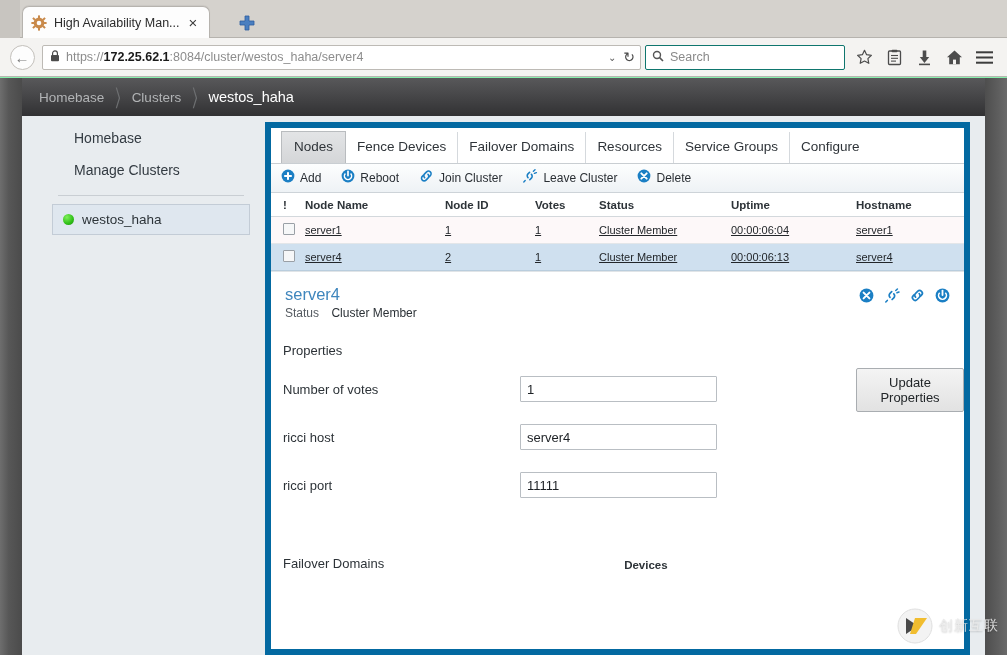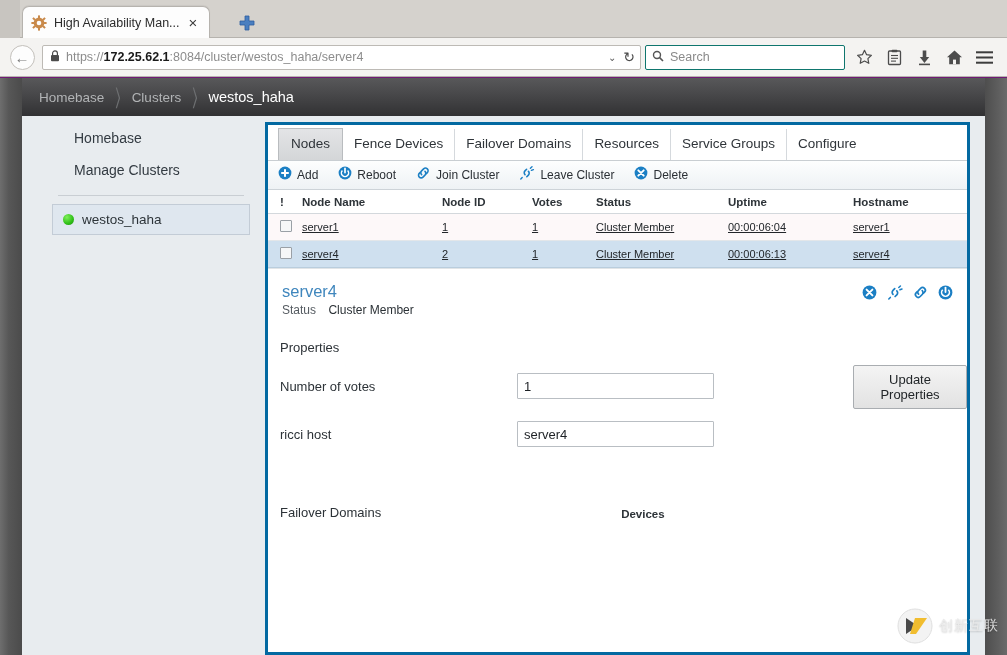--- a/index.html
+++ b/index.html
@@ -4,21 +4,21 @@
 <style>
   * { box-sizing: border-box; margin: 0; padding: 0; }
   html, body {
     width: 1007px; height: 655px;
     font-family: "Liberation Sans", sans-serif;
     background: #ffffff;
     overflow: hidden;
   }
 
   
-  .browser { width: 1007px; height: 655px; position: relative; background: #701a75; }
+  .browser { width: 1007px; height: 655px; position: relative; background: #86efac; }
 
   .tabstrip {
     height: 38px; background: #d5d2cd;
     position: relative;
     border-bottom: 1px solid #b6b3ae;
   }
   .tabstrip-edge {
     position: absolute; left: 0; top: 0; width: 20px; height: 38px;
     background: #c8c5c0;
   }
@@ -153,21 +153,21 @@
     background: radial-gradient(circle at 35% 30%, #7ef05a 0%, #2fbf17 60%, #1e8c0f 100%);
     margin-right: 8px;
   }
   .side-cluster-label { font-size: 13.5px; color: #2d3439; }
 
   
   .panel {
     position: absolute; left: 243px; top: 6px;
     width: 705px; height: 533px;
     background: #ffffff;
-    border: 3px solid #0369a1;
+    border: 6px solid #0369a1;
     overflow: hidden;
   }
 
   .tabs {
     height: 36px; display: flex; align-items: flex-end;
     padding: 0 0 0 10px; border-bottom: 1px solid #c9ced2;
     background: #fff;
   }
   .tabitem {
     font-size: 13.5px; color: #2f3439;
@@ -535,20 +535,24 @@
               <span class="prop-label">Number of votes</span>
               <input class="prop-input" value="1" style="">
               <button class="update-btn">Update Properties</button>
             </div>
 
             <div class="prop-row">
               <span class="prop-label">ricci host</span>
               <input class="prop-input" value="server4" style="">
             </div>
 
+            <div class="prop-row">
+              <span class="prop-label">ricci port</span>
+              <input class="prop-input" value="11111" style="">
+            </div>
           </div>
 
           <div class="sec-gap"></div>
           <div style="display:flex; align-items:flex-end;">
             <span class="sec-title">Failover Domains</span>
             <span class="prio" style="margin-left:240px;">Devices</span>
           </div>
 
         </div>
       </div>

